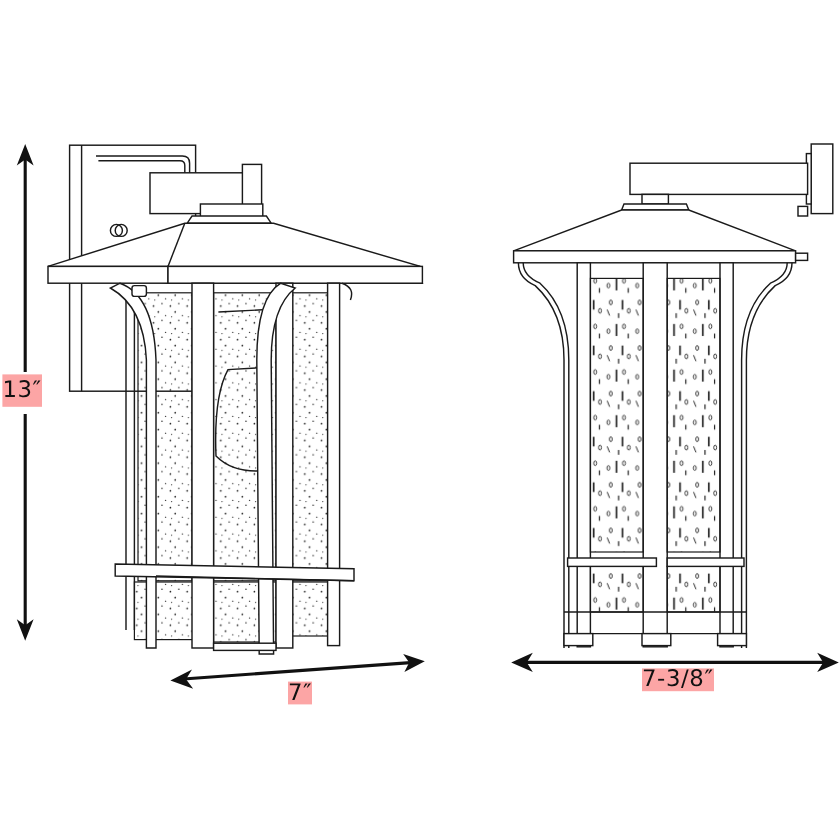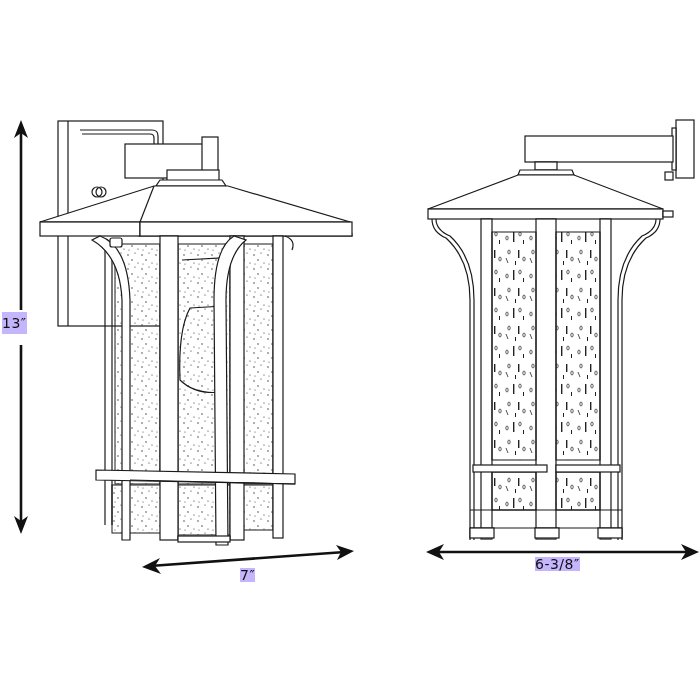--- a/index.html
+++ b/index.html
@@ -1,18 +1,18 @@
 <!DOCTYPE html>
 <html><head>
   <meta charset="utf-8">
   <style>
     html, body { margin: 0; padding: 0; background: #ffffff; }
     body { width: 700px; height: 700px; overflow: hidden; position: relative; font-family: "DejaVu Sans", sans-serif; }
     #canvas { position: absolute; left: 0; top: 0; width: 700px; height: 700px; }
-    .dim-label { position: absolute; font-family: "DejaVu Sans", sans-serif; font-size: 14px; color: #111; letter-spacing: 0.5px; background: #c4b5fd; line-height: 1; }
+    .dim-label { position: absolute; font-family: "DejaVu Sans", sans-serif; font-size: 19px; color: #111; letter-spacing: 0.5px; background: #fca5a5; line-height: 1; }
     #lbl-height { left: 2px; top: 312px; padding: 4px 0; }
     #lbl-width-side { left: 240px; top: 568px; }
     #lbl-width-front { left: 535px; top: 557px; }
     svg .ln { fill: none; stroke: #1a1a1a; stroke-width: 1.2; }
     svg .lnw { fill: #fff; stroke: #1a1a1a; stroke-width: 1.2; }
     svg .thick { fill: none; stroke: #111; stroke-width: 2.6; }
     svg .arrow { fill: #111; stroke: none; }
     svg .seed { fill: #222; }
     svg .seedo { fill: none; stroke: #333; stroke-width: 0.8; }
   </style>
@@ -157,13 +157,13 @@
 
   <g>
     <line class="thick" x1="436" y1="552" x2="690" y2="552"></line>
     <polygon class="arrow" points="426,552 444,544 439,552 444,560"></polygon>
     <polygon class="arrow" points="699,552 681,544 686,552 681,560"></polygon>
   </g>
 </svg>
 
 <div class="dim-label" id="lbl-height">13″</div>
 <div class="dim-label" id="lbl-width-side">7″</div>
-<div class="dim-label" id="lbl-width-front">6-3/8″</div>
+<div class="dim-label" id="lbl-width-front">7-3/8″</div>
 
 </body></html>

